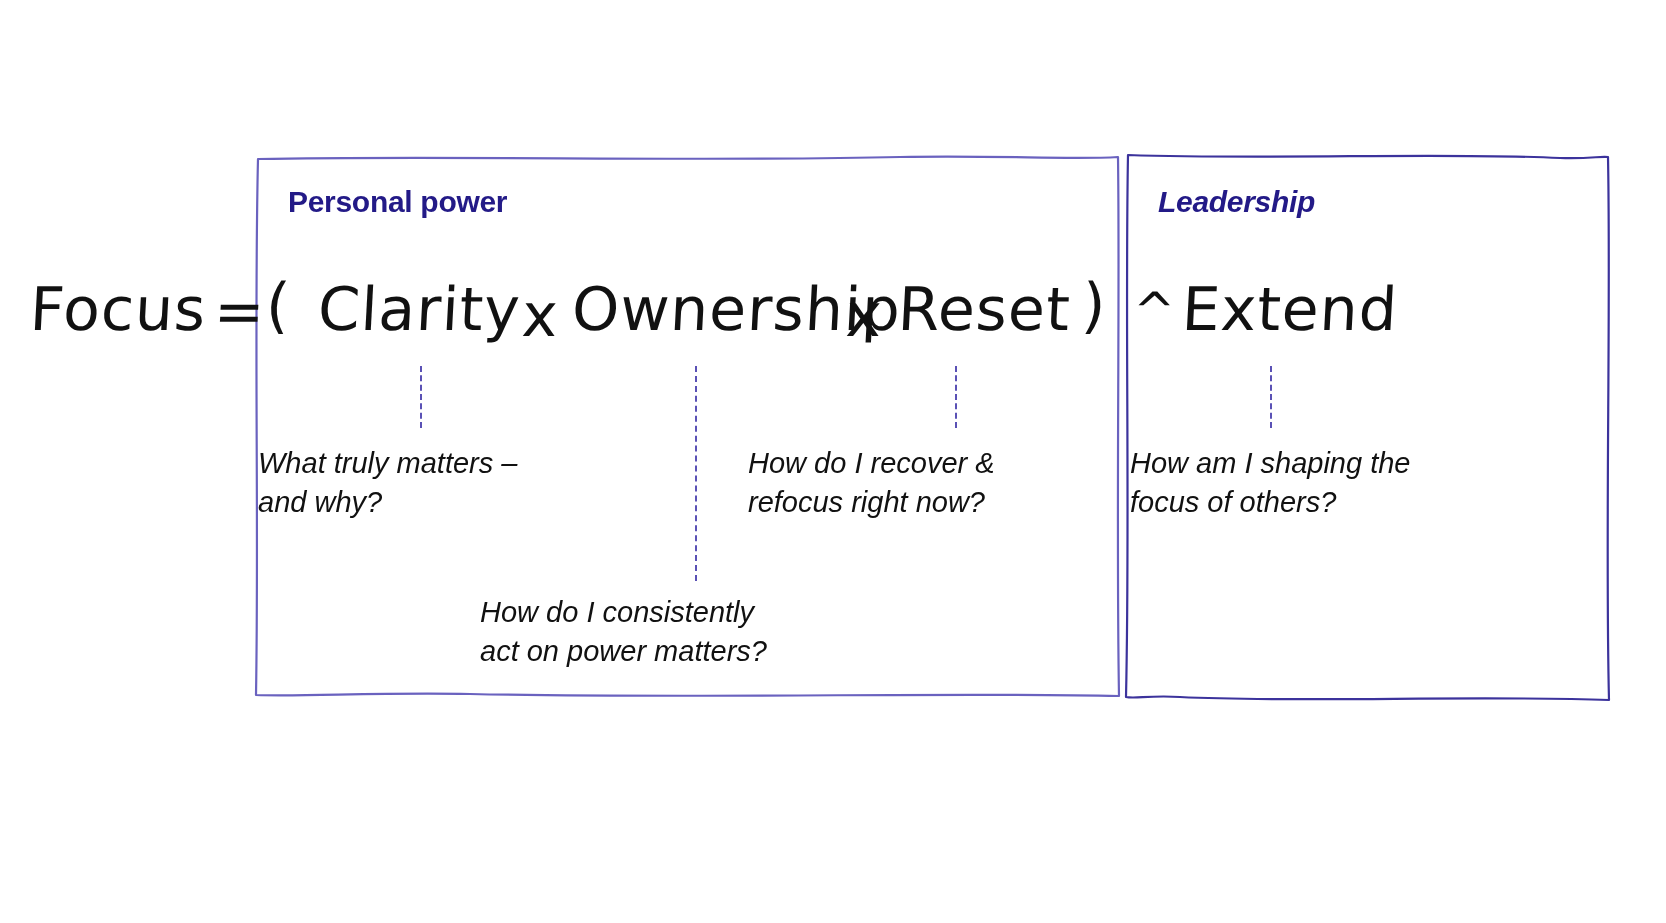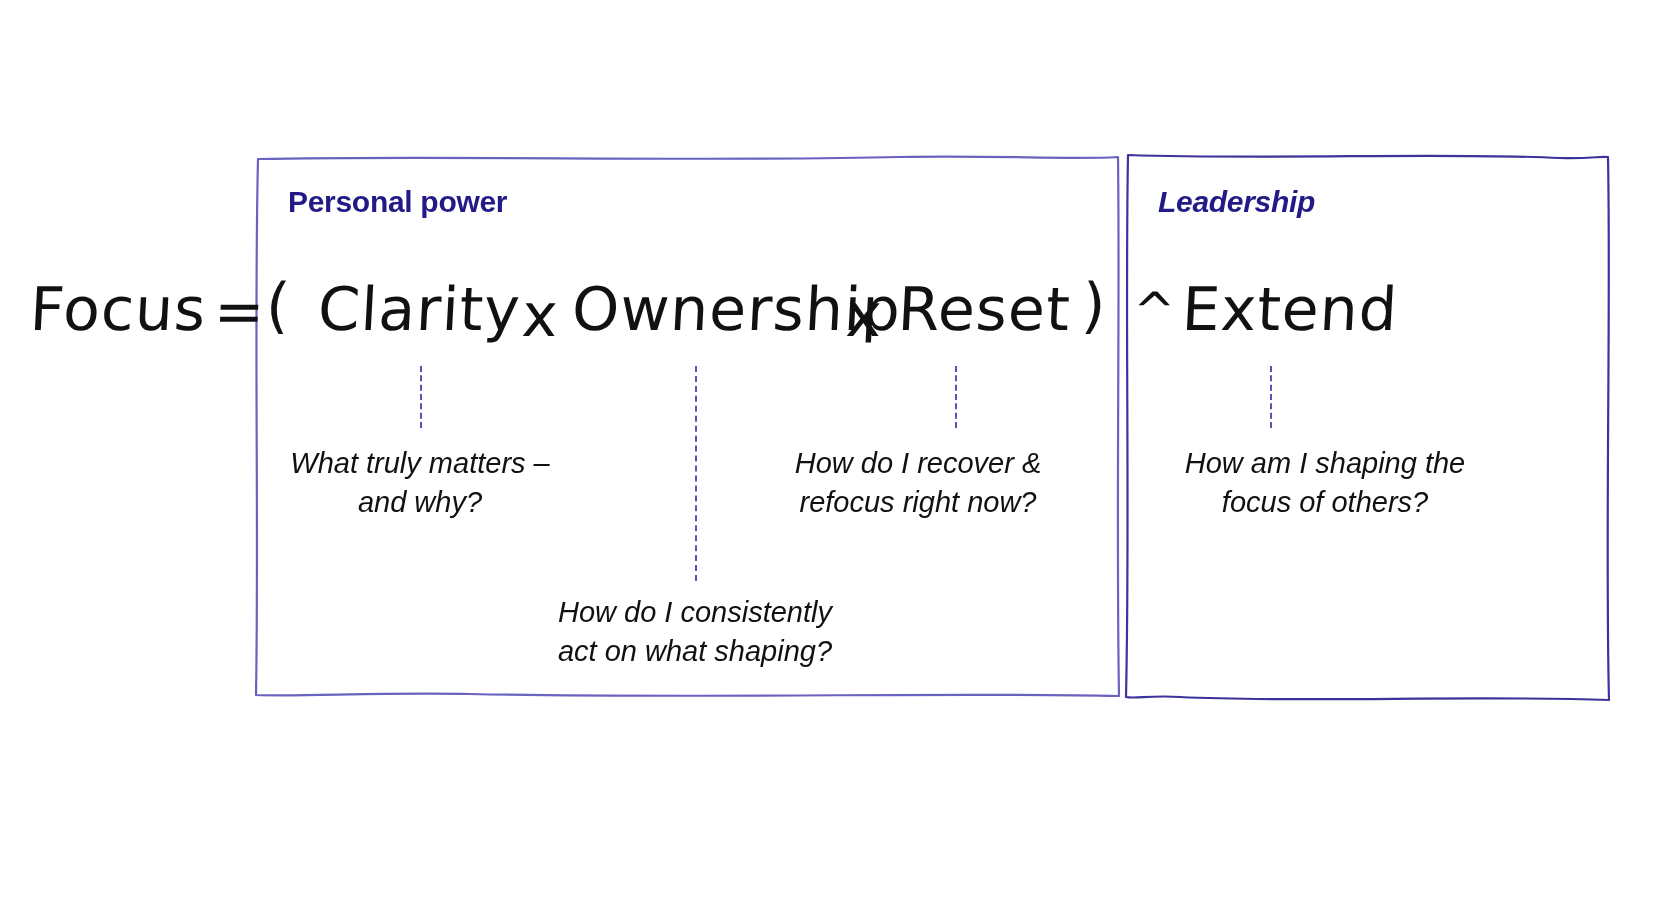--- a/index.html
+++ b/index.html
@@ -89,21 +89,21 @@
   #conn-extend     { left: 1270px; top: 366px; height: 62px; }
 
   
   .caption {
     position: absolute;
     font-family: "Liberation Sans", sans-serif;
     font-style: italic;
     font-size: 29px;
     line-height: 39px;
     color: #111111;
-    text-align: center;
+    text-align: left;
     white-space: pre-line;
   }
   #cap-clarity   { left: 258px;  top: 444px; width: 324px; }
   #cap-ownership { left: 480px;  top: 593px; width: 430px; }
   #cap-reset     { left: 748px;  top: 444px; width: 340px; }
   #cap-extend    { left: 1130px; top: 444px; width: 390px; }
 </style>
 </head>
 <body>
 
@@ -148,21 +148,21 @@
 
   <div class="connector" id="conn-clarity"></div>
   <div class="connector" id="conn-ownership"></div>
   <div class="connector" id="conn-reset"></div>
   <div class="connector" id="conn-extend"></div>
 
   <div class="caption" id="cap-clarity">What truly matters –
 and why?</div>
 
   <div class="caption" id="cap-ownership">How do I consistently
-act on what shaping?</div>
+act on power matters?</div>
 
   <div class="caption" id="cap-reset">How do I recover &amp;
 refocus right now?</div>
 
   <div class="caption" id="cap-extend">How am I shaping the
 focus of others?</div>
 
 </div>
 
 </body></html>

